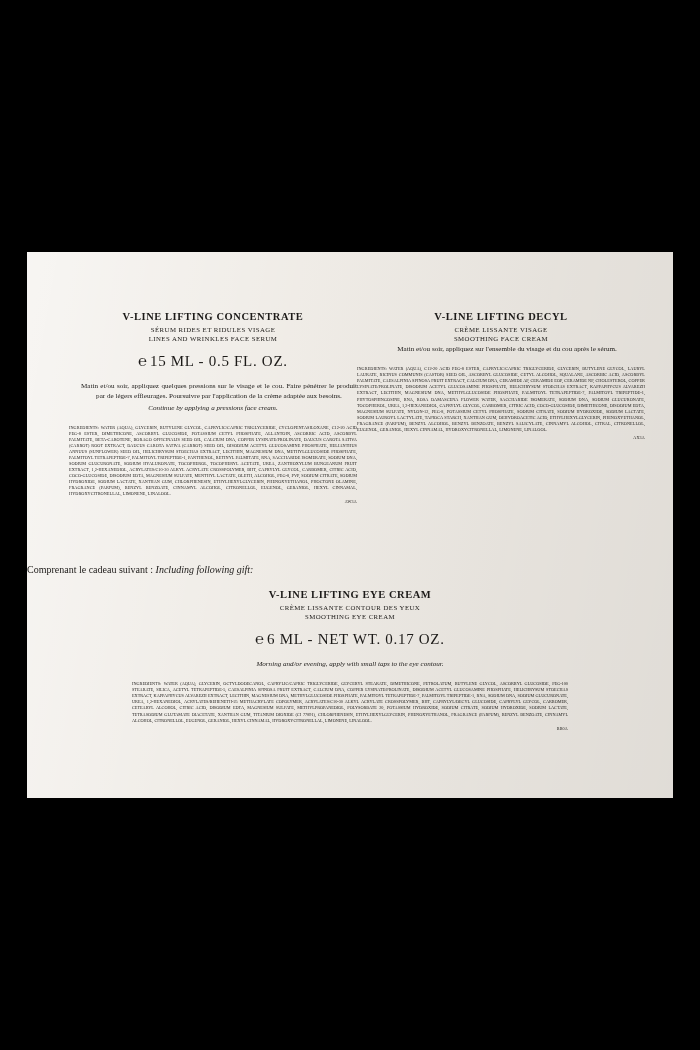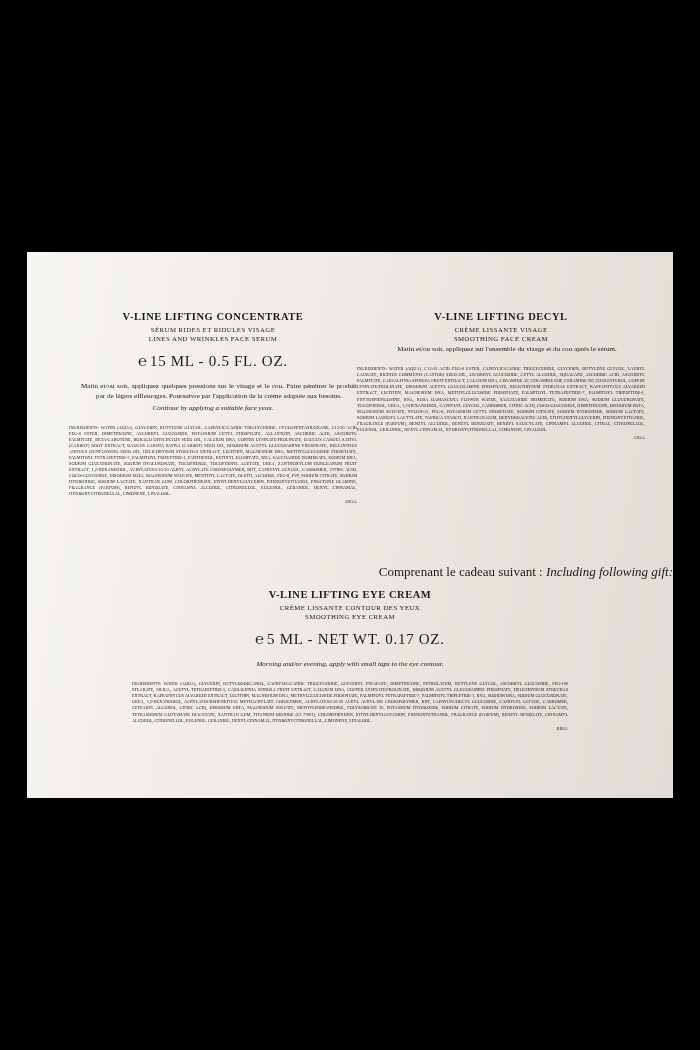--- a/index.html
+++ b/index.html
@@ -100,22 +100,22 @@
     right: 0;
     bottom: -8px;
     font-size: 4.1px;
     letter-spacing: 0.2px;
   }
   .gift-line {
     position: absolute;
     left: 0;
     top: 312px;
     width: 100%;
-    text-align: right;
-    font-size: 13px;
+    text-align: left;
+    font-size: 10px;
   }
   .gift-line .it { font-style: italic; }
   .eye-block {
     position: absolute;
     left: 50%;
     transform: translateX(-50%);
     top: 336px;
     width: 436px;
     text-align: center;
   }
@@ -135,21 +135,21 @@
   <div class="panel">
 
     <div class="cols">
 
       <div class="col">
         <div class="prod-title">V-LINE LIFTING CONCENTRATE</div>
         <div class="prod-sub">SÉRUM RIDES ET RIDULES VISAGE</div>
         <div class="prod-sub">LINES AND WRINKLES FACE SERUM</div>
         <div class="size-line"><span class="e">℮</span><span>15 ML - 0.5 FL. OZ.</span></div>
         <div class="usage">Matin et/ou soir, appliquez quelques pressions sur le visage et le cou. Faire pénétrer le produit par de légers effleurages. Poursuivre par l'application de la crème adaptée aux besoins.</div>
-        <div class="usage-it">Continue by applying a suitable face yeux.</div>
+        <div class="usage-it">Continue by applying a pressions face cream.</div>
         <div class="ingredients">
           <span>INGREDIENTS: WATER (AQUA), GLYCERIN, BUTYLENE GLYCOL, CAPRYLIC/CAPRIC TRIGLYCERIDE, CYCLOPENTASILOXANE, C12-20 ACID PEG-8 ESTER, DIMETHICONE, ASCORBYL GLUCOSIDE, POTASSIUM CETYL PHOSPHATE, ALLANTOIN, ASCORBIC ACID, ASCORBYL PALMITATE, BETA-CAROTENE, BORAGO OFFICINALIS SEED OIL, CALCIUM DNA, COPPER LYSINATE/PROLINATE, DAUCUS CAROTA SATIVA (CARROT) ROOT EXTRACT, DAUCUS CAROTA SATIVA (CARROT) SEED OIL, DISODIUM ACETYL GLUCOSAMINE PHOSPHATE, HELIANTHUS ANNUUS (SUNFLOWER) SEED OIL, HELICHRYSUM STOECHAS EXTRACT, LECITHIN, MAGNESIUM DNA, METHYLGLUCOSIDE PHOSPHATE, PALMITOYL TETRAPEPTIDE-7, PALMITOYL TRIPEPTIDE-1, PANTHENOL, RETINYL PALMITATE, RNA, SACCHARIDE ISOMERATE, SODIUM DNA, SODIUM GLUCURONATE, SODIUM HYALURONATE, TOCOPHEROL, TOCOPHERYL ACETATE, UREA, ZANTHOXYLUM BUNGEANUM FRUIT EXTRACT, 1,2-HEXANEDIOL, ACRYLATES/C10-30 ALKYL ACRYLATE CROSSPOLYMER, BHT, CAPRYLYL GLYCOL, CARBOMER, CITRIC ACID, COCO-GLUCOSIDE, DISODIUM EDTA, MAGNESIUM SULFATE, MENTHYL LACTATE, OLETH, ALCOHOL, PEG-8, PVP, SODIUM CITRATE, SODIUM HYDROXIDE, SODIUM LACTATE, XANTHAN GUM, CHLORPHENESIN, ETHYLHEXYLGLYCERIN, PHENOXYETHANOL, PHOCTONE OLAMINE, FRAGRANCE (PARFUM), BENZYL BENZOATE, CINNAMYL ALCOHOL, CITRONELLOL, EUGENOL, GERANIOL, HEXYL CINNAMAL, HYDROXYCITRONELLAL, LIMONENE, LINALOOL.</span>
           <span class="code">AW3a</span>
         </div>
       </div>
 
       <div class="col">
         <div class="prod-title">V-LINE LIFTING DECYL</div>
         <div class="prod-sub">CRÈME LISSANTE VISAGE</div>
         <div class="prod-sub">SMOOTHING FACE CREAM</div>
@@ -164,21 +164,21 @@
 
     <div class="gift-line">
       <span>Comprenant le cadeau suivant :</span>
       <span class="it">Including following gift:</span>
     </div>
 
     <div class="eye-block">
       <div class="prod-title">V-LINE LIFTING EYE CREAM</div>
       <div class="prod-sub">CRÈME LISSANTE CONTOUR DES YEUX</div>
       <div class="prod-sub">SMOOTHING EYE CREAM</div>
-      <div class="size-line"><span class="e">℮</span><span>5 ML - NET WT. 0.17 OZ.</span></div>
+      <div class="size-line"><span class="e">℮</span><span>6 ML - NET WT. 0.17 OZ.</span></div>
       <div class="usage-it">Morning and/or evening, apply with small taps to the eye contour.</div>
       <div class="eye-ing">
         <span>INGREDIENTS: WATER (AQUA), GLYCERIN, OCTYLDODECANOL, CAPRYLIC/CAPRIC TRIGLYCERIDE, GLYCERYL STEARATE, DIMETHICONE, PETROLATUM, BUTYLENE GLYCOL, ASCORBYL GLUCOSIDE, PEG-100 STEARATE, SILICA, ACETYL TETRAPEPTIDE-5, CAESALPINIA SPINOSA FRUIT EXTRACT, CALCIUM DNA, COPPER LYSINATE/PROLINATE, DISODIUM ACETYL GLUCOSAMINE PHOSPHATE, HELICHRYSUM STOECHAS EXTRACT, KAPPAPHYCUS ALVAREZII EXTRACT, LECITHIN, MAGNESIUM DNA, METHYLGLUCOSIDE PHOSPHATE, PALMITOYL TETRAPEPTIDE-7, PALMITOYL TRIPEPTIDE-1, RNA, SODIUM DNA, SODIUM GLUCURONATE, UREA, 1,2-HEXANEDIOL, ACRYLATES/BEHENETH-25 METHACRYLATE COPOLYMER, ACRYLATES/C10-30 ALKYL ACRYLATE CROSSPOLYMER, BHT, CAPRYLYL/DECYL GLUCOSIDE, CAPRYLYL GLYCOL, CARBOMER, CETEARYL ALCOHOL, CITRIC ACID, DISODIUM EDTA, MAGNESIUM SULFATE, METHYLPROPANEDIOL, POLYSORBATE 20, POTASSIUM HYDROXIDE, SODIUM CITRATE, SODIUM HYDROXIDE, SODIUM LACTATE, TETRASODIUM GLUTAMATE DIACETATE, XANTHAN GUM, TITANIUM DIOXIDE (CI 77891), CHLORPHENESIN, ETHYLHEXYLGLYCERIN, PHENOXYETHANOL, FRAGRANCE (PARFUM), BENZYL BENZOATE, CINNAMYL ALCOHOL, CITRONELLOL, EUGENOL, GERANIOL, HEXYL CINNAMAL, HYDROXYCITRONELLAL, LIMONENE, LINALOOL.</span>
         <span class="code">BB0a</span>
       </div>
     </div>
 
   </div>
 </div>
 

